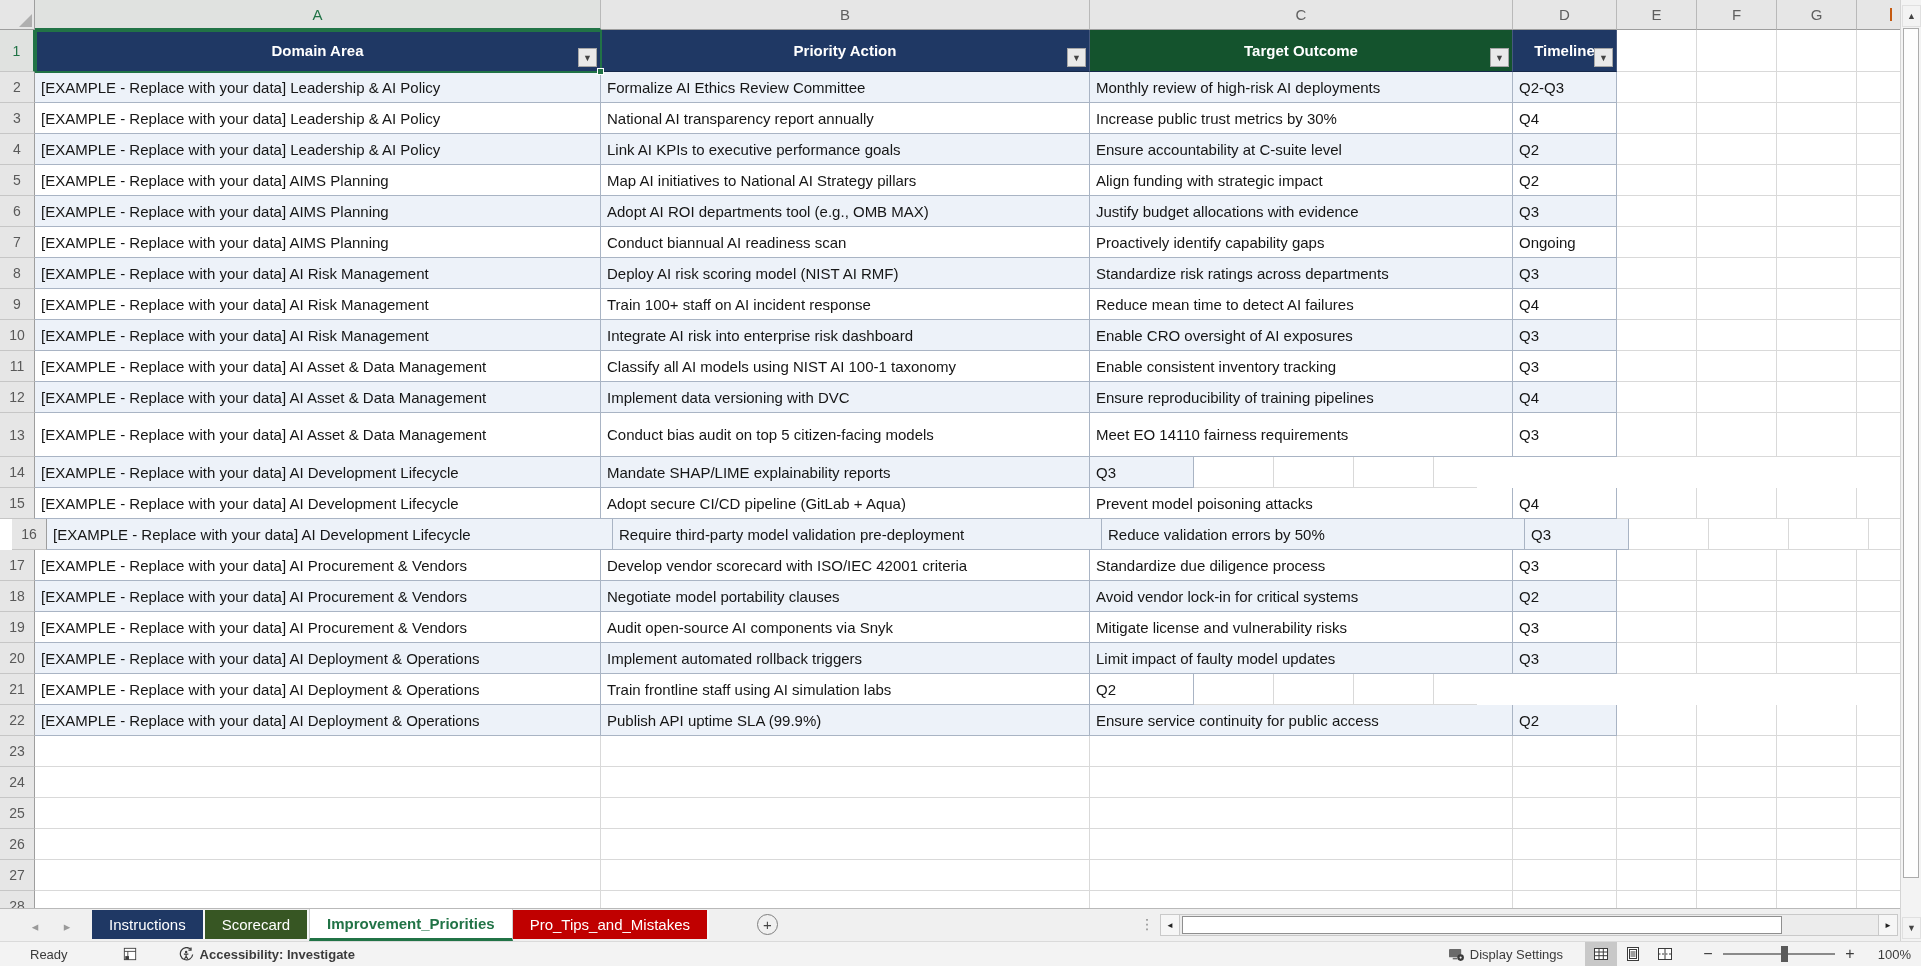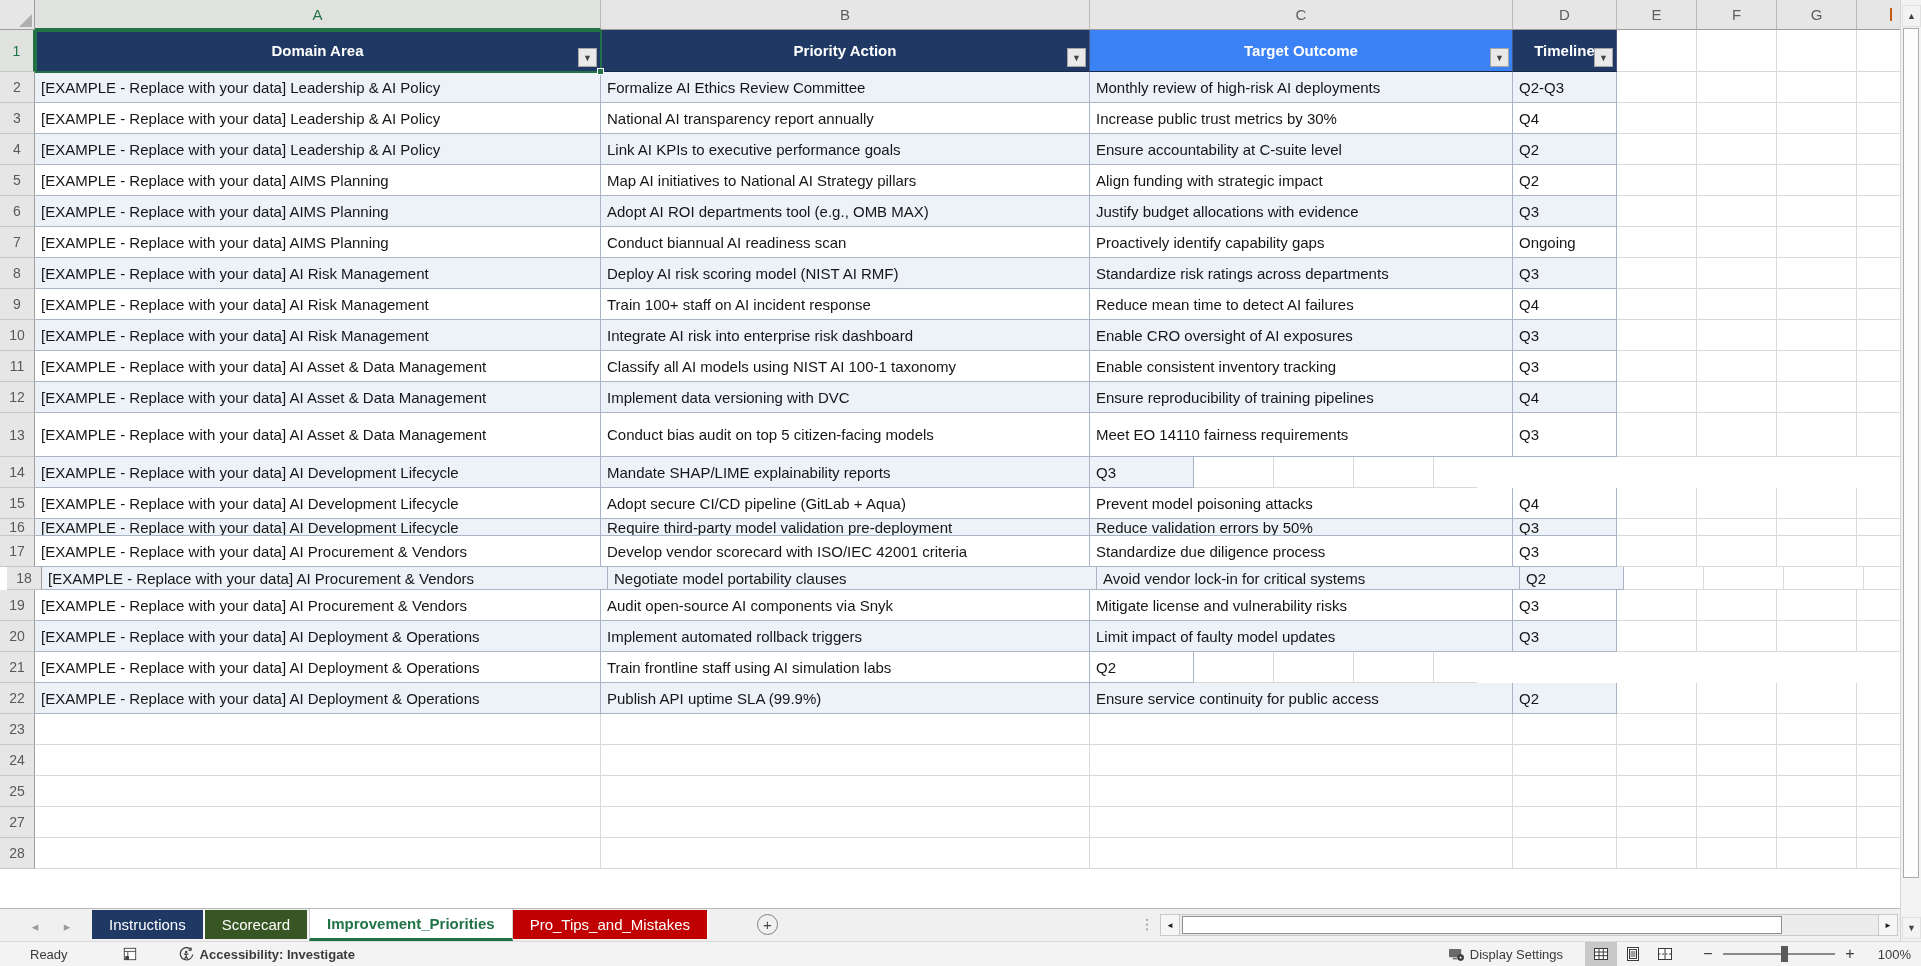--- a/index.html
+++ b/index.html
@@ -122,21 +122,21 @@
 
   <div id="grid">
       <div class="g-row" style="height: 42px;">
         <div class="row-num sel">1</div>
         <div class="cell th" style="width: 566px; background: rgb(31, 56, 100);">Domain Area<span class="filter-btn">
             <span>▼</span>
           </span></div>
         <div class="cell th" style="width: 489px; background: rgb(31, 56, 100);">Priority Action<span class="filter-btn">
             <span>▼</span>
           </span></div>
-        <div class="cell th" style="width: 423px; background: #3b82f6;">Target Outcome<span class="filter-btn">
+        <div class="cell th" style="width: 423px; background: #14532d;">Target Outcome<span class="filter-btn">
             <span>▼</span>
           </span></div>
         <div class="cell th" style="width: 104px; background: rgb(31, 56, 100);">Timeline<span class="filter-btn">
             <span>▼</span>
           </span></div>
         <div class="cell" style="width: 80px;"></div>
         <div class="cell" style="width: 80px;"></div>
         <div class="cell" style="width: 80px;"></div>
         <div class="cell" style="width: 43px; border-right: none;"></div>
       </div>
@@ -286,21 +286,21 @@
         <div class="row-num">15</div>
         <div class="cell tbl" style="width: 566px;">[EXAMPLE - Replace with your data] AI Development Lifecycle</div>
         <div class="cell tbl" style="width: 489px;">Adopt secure CI/CD pipeline (GitLab + Aqua)</div>
         <div class="cell tbl" style="width: 423px;">Prevent model poisoning attacks</div>
         <div class="cell tbl" style="width: 104px;">Q4</div>
         <div class="cell" style="width: 80px;"></div>
         <div class="cell" style="width: 80px;"></div>
         <div class="cell" style="width: 80px;"></div>
         <div class="cell" style="width: 43px; border-right: none;"></div>
       </div>
-      <div class="g-row" style="height: 17px;">
+      <div class="g-row" style="height: 31px; margin-left: 12px;">
         <div class="row-num">16</div>
         <div class="cell tbl" style="width: 566px; background: rgb(237, 242, 249);">[EXAMPLE - Replace with your data] AI Development Lifecycle</div>
         <div class="cell tbl" style="width: 489px; background: rgb(237, 242, 249);">Require third-party model validation pre-deployment</div>
         <div class="cell tbl" style="width: 423px; background: rgb(237, 242, 249);">Reduce validation errors by 50%</div>
         <div class="cell tbl" style="width: 104px; background: rgb(237, 242, 249);">Q3</div>
         <div class="cell" style="width: 80px;"></div>
         <div class="cell" style="width: 80px;"></div>
         <div class="cell" style="width: 80px;"></div>
         <div class="cell" style="width: 43px; border-right: none;"></div>
       </div>
@@ -308,21 +308,21 @@
         <div class="row-num">17</div>
         <div class="cell tbl" style="width: 566px;">[EXAMPLE - Replace with your data] AI Procurement &amp; Vendors</div>
         <div class="cell tbl" style="width: 489px;">Develop vendor scorecard with ISO/IEC 42001 criteria</div>
         <div class="cell tbl" style="width: 423px;">Standardize due diligence process</div>
         <div class="cell tbl" style="width: 104px;">Q3</div>
         <div class="cell" style="width: 80px;"></div>
         <div class="cell" style="width: 80px;"></div>
         <div class="cell" style="width: 80px;"></div>
         <div class="cell" style="width: 43px; border-right: none;"></div>
       </div>
-      <div class="g-row" style="height: 23px; margin-left: 7px;">
+      <div class="g-row" style="height: 31px;">
         <div class="row-num">18</div>
         <div class="cell tbl" style="width: 566px; background: rgb(237, 242, 249);">[EXAMPLE - Replace with your data] AI Procurement &amp; Vendors</div>
         <div class="cell tbl" style="width: 489px; background: rgb(237, 242, 249);">Negotiate model portability clauses</div>
         <div class="cell tbl" style="width: 423px; background: rgb(237, 242, 249);">Avoid vendor lock-in for critical systems</div>
         <div class="cell tbl" style="width: 104px; background: rgb(237, 242, 249);">Q2</div>
         <div class="cell" style="width: 80px;"></div>
         <div class="cell" style="width: 80px;"></div>
         <div class="cell" style="width: 80px;"></div>
         <div class="cell" style="width: 43px; border-right: none;"></div>
       </div>
@@ -386,20 +386,31 @@
         <div class="cell" style="width: 489px;"></div>
         <div class="cell" style="width: 423px;"></div>
         <div class="cell" style="width: 104px;"></div>
         <div class="cell" style="width: 80px;"></div>
         <div class="cell" style="width: 80px;"></div>
         <div class="cell" style="width: 80px;"></div>
         <div class="cell" style="width: 43px; border-right: none;"></div>
       </div>
       <div class="g-row" style="height: 31px;">
         <div class="row-num">25</div>
+        <div class="cell" style="width: 566px;"></div>
+        <div class="cell" style="width: 489px;"></div>
+        <div class="cell" style="width: 423px;"></div>
+        <div class="cell" style="width: 104px;"></div>
+        <div class="cell" style="width: 80px;"></div>
+        <div class="cell" style="width: 80px;"></div>
+        <div class="cell" style="width: 80px;"></div>
+        <div class="cell" style="width: 43px; border-right: none;"></div>
+      </div>
+      <div class="g-row" style="height: 31px;">
+        <div class="row-num">26</div>
         <div class="cell" style="width: 566px;"></div>
         <div class="cell" style="width: 489px;"></div>
         <div class="cell" style="width: 423px;"></div>
         <div class="cell" style="width: 104px;"></div>
         <div class="cell" style="width: 80px;"></div>
         <div class="cell" style="width: 80px;"></div>
         <div class="cell" style="width: 80px;"></div>
         <div class="cell" style="width: 43px; border-right: none;"></div>
       </div>
       <div class="g-row" style="height: 31px;">

